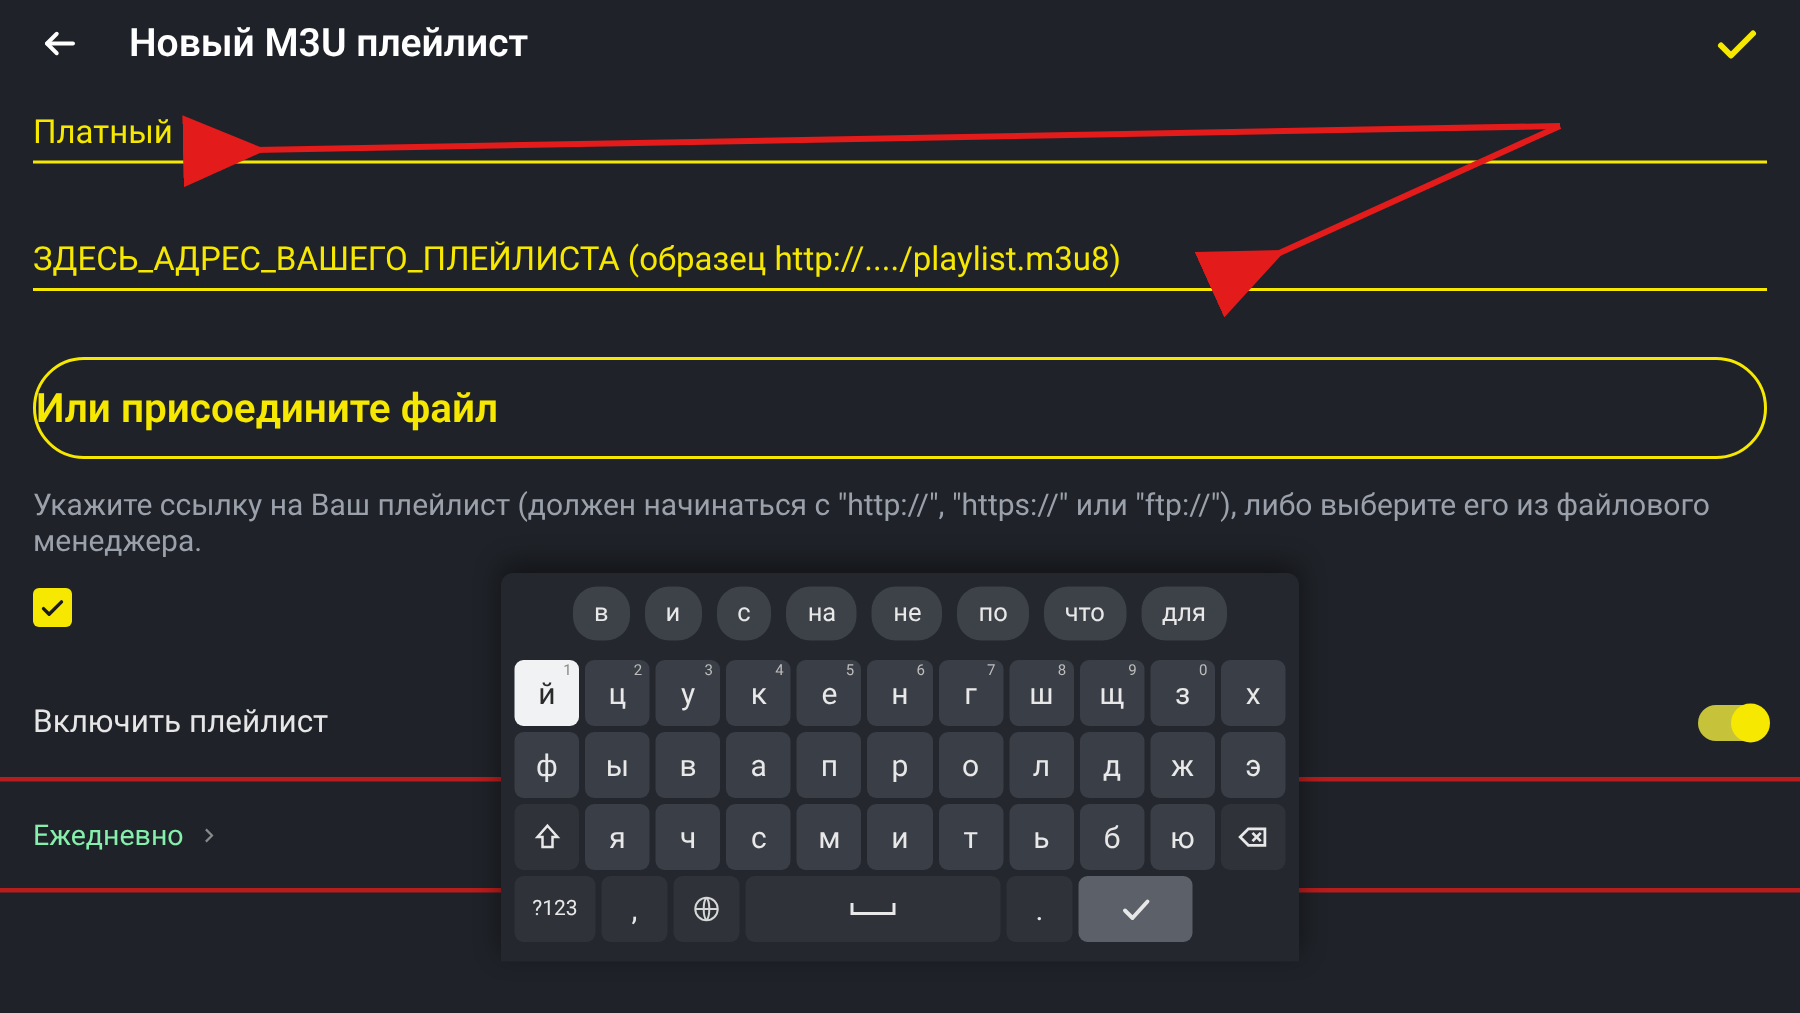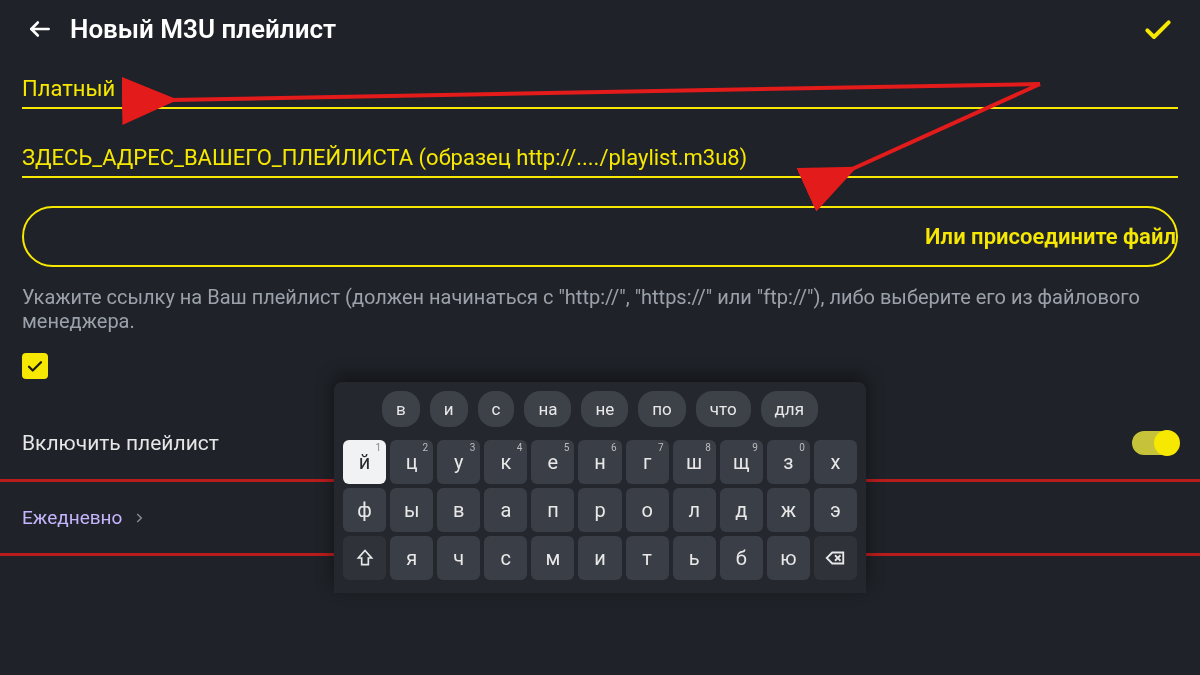--- a/index.html
+++ b/index.html
@@ -11,46 +11,46 @@
     position: relative;
   }
   
   .header {
     display: flex;
     align-items: center;
     height: 58px;
     padding: 0 20px;
   }
   .back-btn { display:flex; align-items:center; justify-content:center; width:40px; height:40px; color:#fff; cursor:pointer; }
-  .page-title { font-size: 26px; font-weight: 600; color:#fff; margin-left: 10px; text-align: right; }
+  .page-title { font-size: 26px; font-weight: 600; color:#fff; margin-left: 26px; text-align: right; }
   .confirm-btn { margin-left:auto; display:flex; align-items:center; justify-content:center; width:44px; height:44px; cursor:pointer; }
   .confirm-btn svg { stroke:#f6e800; }
 
   
   .content { padding: 10px 22px 0 22px; }
   .field {
     border-bottom: 2px solid #f6e800;
     padding: 8px 0 6px 0;
-    margin-bottom: 28px;
+    margin-bottom: 44px;
     font-size: 22px;
     color:#f6e800;
   }
   .field input {
     background: transparent; border: none; outline: none; width: 100%;
     color:#f6e800; font-size:22px; font-family:inherit;
   }
   .field input::placeholder{ color:#f6e800; opacity:1; }
 
   .attach-btn {
     width: 100%;
     border: 2px solid #f6e800;
     border-radius: 40px;
-    text-align:right;
+    text-align:left;
     padding: 16px 0;
-    font-size: 22px;
+    font-size: 27px;
     font-weight:600;
     color:#f6e800;
     cursor:pointer;
     margin-bottom:18px;
   }
 
   .hint { font-size: 20px; line-height:24px; color:#9ba1ab; margin-bottom:20px; }
 
   .cb-row { display:flex; align-items:center; gap:12px; font-size:21px; color:#e6e6e6; }
   .cb {
@@ -60,21 +60,21 @@
 
   
   .settings { margin-top: 28px; }
   .row {
     display:flex; align-items:center; justify-content:space-between;
     padding: 24px 22px;
     font-size:21px;
     border-bottom:3px solid #b91c1c;
     cursor:pointer;
   }
-  .row .right { display:flex; align-items:center; gap:10px; color:#c4b5fd; font-size:19px;}
+  .row .right { display:flex; align-items:center; gap:10px; color:#86efac; font-size:19px;}
   .toggle {
     width:46px; height:24px; border-radius:12px; background:#c6c33a; position:relative;
   }
   .toggle .knob {
     width:26px; height:26px; border-radius:50%; background:#f6e800; position:absolute; right:-2px; top:-1px;
   }
   .chevron { opacity:.6; }
 
   
   .kbd {
@@ -227,20 +227,43 @@
       <div class="key">б</div>
       <div class="key">ю</div>
       <div class="key dark">
         <svg width="22" height="22" viewBox="0 0 24 24" fill="none" stroke="#e8e8e8" stroke-width="2">
           <path d="M21 6H9L3 12l6 6h12V6z"></path>
           <line x1="12" y1="9" x2="18" y2="15"></line>
           <line x1="18" y1="9" x2="12" y2="15"></line>
         </svg>
       </div>
     </div>
+  <div class="krow" id="kr4">
+    <div class="key dark sym">?123</div>
+    <div class="key dark" style="flex:0 0 44px">,</div>
+    <div class="key dark small-ico" style="flex:0 0 44px">
+      <svg width="20" height="20" viewBox="0 0 24 24" fill="none" stroke="#e8e8e8" stroke-width="1.6">
+          <circle cx="12" cy="12" r="9"></circle>
+          <path d="M3 12h18"></path>
+          <path d="M12 3c3 3 3 15 0 18"></path>
+          <path d="M12 3c-3 3-3 15 0 18"></path>
+        </svg>
+    </div>
+    <div class="key dark space">
+      <svg width="34" height="14" viewBox="0 0 34 14" fill="none" stroke="#e8e8e8" stroke-width="2">
+          <path d="M3 3 V10 H31 V3"></path>
+        </svg>
+    </div>
+    <div class="key dark" style="flex:0 0 44px">.</div>
+    <div class="key enter">
+      <svg width="24" height="24" viewBox="0 0 24 24" fill="none" stroke="#e8e8e8" stroke-width="2.6" stroke-linecap="round" stroke-linejoin="round">
+          <polyline points="5 13 10 18 20 7"></polyline>
+        </svg>
+    </div>
+  </div>
 </div>
 
 <svg class="overlay" width="1200" height="675">
   <defs>
     <marker id="ah" markerWidth="14" markerHeight="12" refX="2" refY="6" orient="auto">
       <path d="M14 0 L0 6 L14 12 Z" fill="#e31b1b"></path>
     </marker>
     <marker id="ah2" markerWidth="14" markerHeight="12" refX="2" refY="6" orient="auto">
       <path d="M14 0 L0 6 L14 12 Z" fill="#e31b1b"></path>
     </marker>

